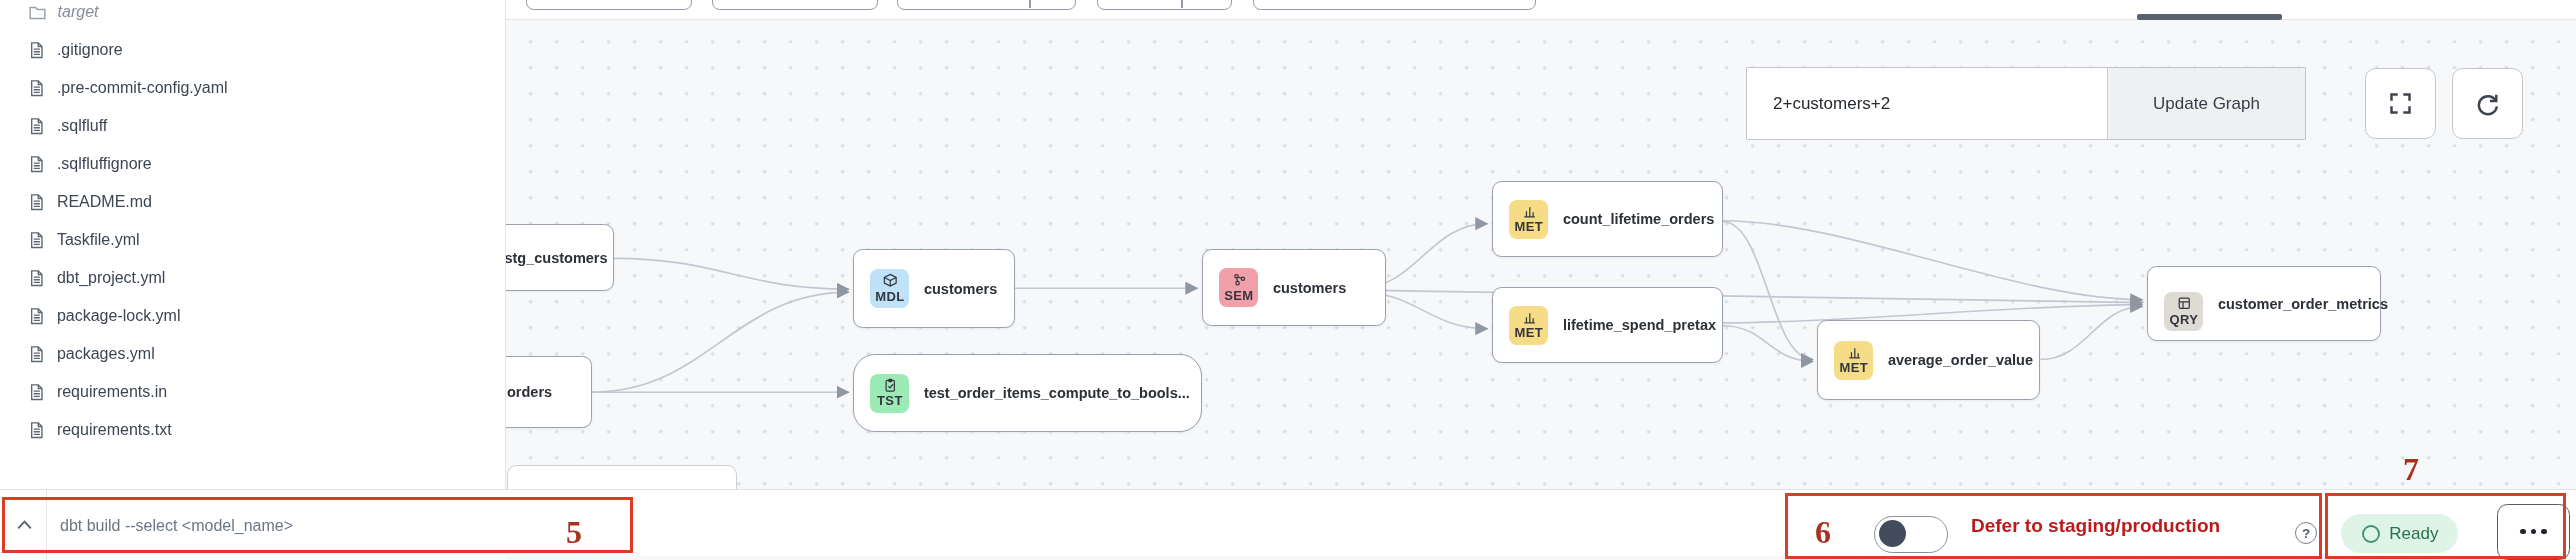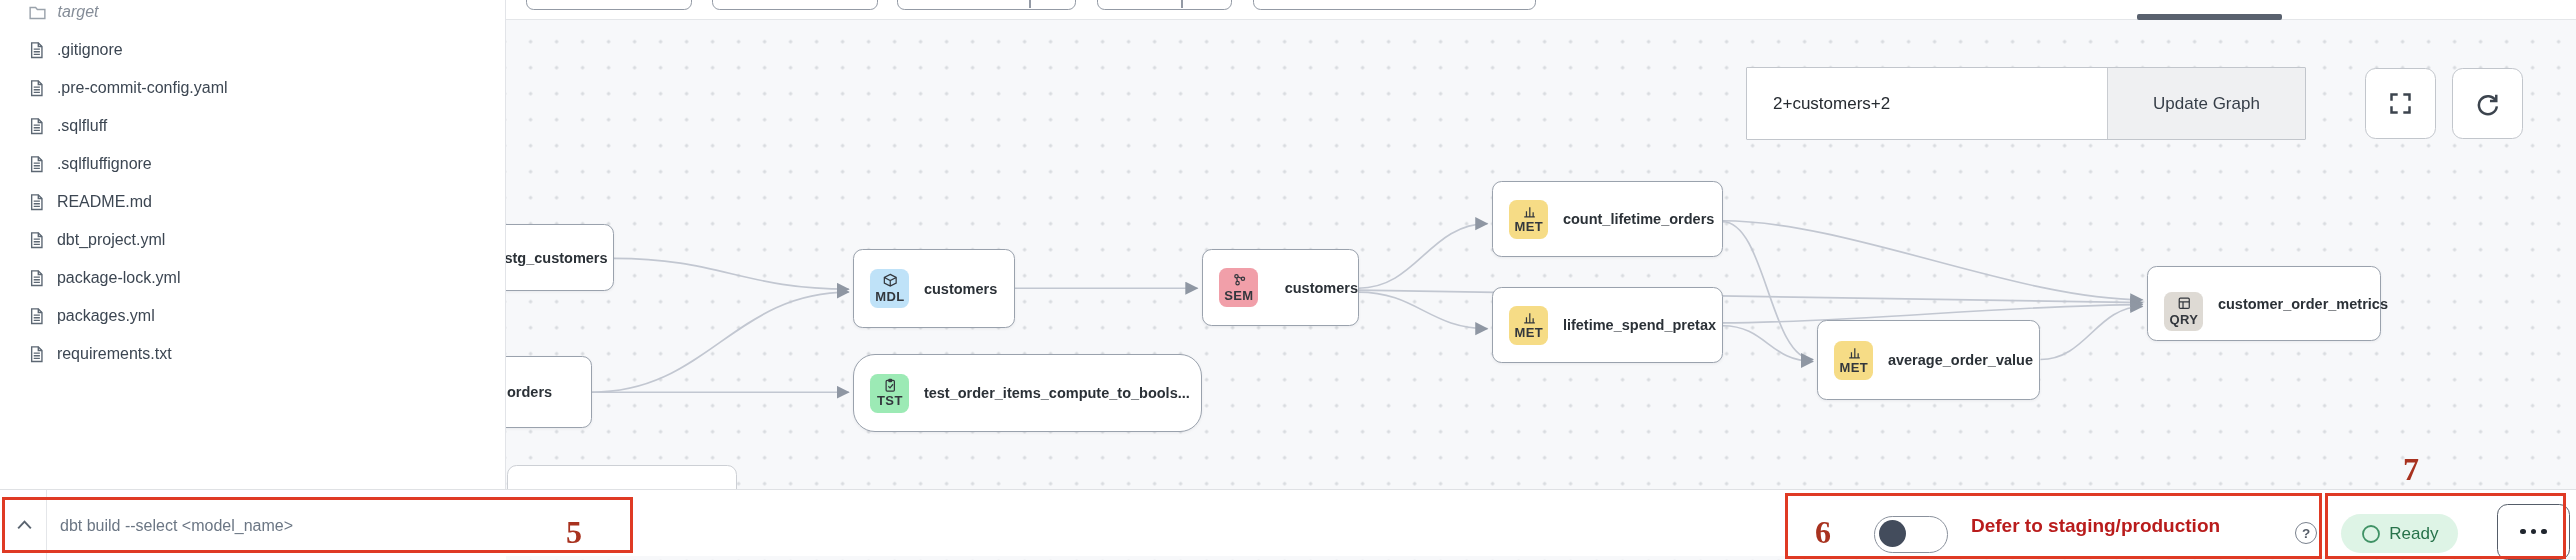--- a/index.html
+++ b/index.html
@@ -186,20 +186,28 @@
 
     <div class="file-row">
       <svg width="18.3" height="18.3" viewBox="0 0 16 16" fill="none" stroke="#5c6773" stroke-width="1.2">
         <path d="M3.2 1.6 h5.8 l3.2 3.2 V14.4 H3.2 Z"></path>
         <path d="M9 1.6 V4.8 H12.2"></path>
         <path d="M5 7.2h5.4 M5 9.4h5.4 M5 11.6h5.4" stroke-width="1.1"></path>
       </svg>
       <span class="file-label">README.md</span>
     </div>
 
+    <div class="file-row">
+      <svg width="18.3" height="18.3" viewBox="0 0 16 16" fill="none" stroke="#5c6773" stroke-width="1.2">
+        <path d="M3.2 1.6 h5.8 l3.2 3.2 V14.4 H3.2 Z"></path>
+        <path d="M9 1.6 V4.8 H12.2"></path>
+        <path d="M5 7.2h5.4 M5 9.4h5.4 M5 11.6h5.4" stroke-width="1.1"></path>
+      </svg>
+      <span class="file-label">Taskfile.yml</span>
+    </div>
 
     <div class="file-row">
       <svg width="18.3" height="18.3" viewBox="0 0 16 16" fill="none" stroke="#5c6773" stroke-width="1.2">
         <path d="M3.2 1.6 h5.8 l3.2 3.2 V14.4 H3.2 Z"></path>
         <path d="M9 1.6 V4.8 H12.2"></path>
         <path d="M5 7.2h5.4 M5 9.4h5.4 M5 11.6h5.4" stroke-width="1.1"></path>
       </svg>
       <span class="file-label">dbt_project.yml</span>
     </div>
 
@@ -214,20 +222,28 @@
 
     <div class="file-row">
       <svg width="18.3" height="18.3" viewBox="0 0 16 16" fill="none" stroke="#5c6773" stroke-width="1.2">
         <path d="M3.2 1.6 h5.8 l3.2 3.2 V14.4 H3.2 Z"></path>
         <path d="M9 1.6 V4.8 H12.2"></path>
         <path d="M5 7.2h5.4 M5 9.4h5.4 M5 11.6h5.4" stroke-width="1.1"></path>
       </svg>
       <span class="file-label">packages.yml</span>
     </div>
 
+    <div class="file-row">
+      <svg width="18.3" height="18.3" viewBox="0 0 16 16" fill="none" stroke="#5c6773" stroke-width="1.2">
+        <path d="M3.2 1.6 h5.8 l3.2 3.2 V14.4 H3.2 Z"></path>
+        <path d="M9 1.6 V4.8 H12.2"></path>
+        <path d="M5 7.2h5.4 M5 9.4h5.4 M5 11.6h5.4" stroke-width="1.1"></path>
+      </svg>
+      <span class="file-label">requirements.in</span>
+    </div>
 
     <div class="file-row">
       <svg width="18.3" height="18.3" viewBox="0 0 16 16" fill="none" stroke="#5c6773" stroke-width="1.2">
         <path d="M3.2 1.6 h5.8 l3.2 3.2 V14.4 H3.2 Z"></path>
         <path d="M9 1.6 V4.8 H12.2"></path>
         <path d="M5 7.2h5.4 M5 9.4h5.4 M5 11.6h5.4" stroke-width="1.1"></path>
       </svg>
       <span class="file-label">requirements.txt</span>
     </div>
   </div>
@@ -291,21 +307,21 @@
           <div class="badge" style="background: rgb(156, 234, 181);">
             <svg width="14.5" height="14.5" viewBox="0 0 13 13" fill="none" stroke="#33373d" stroke-width="1.1">
               <rect x="2.8" y="2.2" width="7.4" height="9.6" rx="1"></rect>
               <rect x="5.2" y="1.2" width="2.6" height="2" rx=".6"></rect>
               <path d="M4.8 7.4 l1.5 1.5 L9 5.6"></path>
             </svg>
             <span>TST</span>
           </div>
           <span class="node-label">test_order_items_compute_to_bools...</span>
         </div>
-        <div class="node" style="left: 696px; top: 249px; width: 157px; height: 77px; justify-content: space-between;">
+        <div class="node" style="left: 696px; top: 249px; width: 184px; height: 77px;">
           <div class="badge" style="background: rgb(241, 159, 169);">
             <svg width="14.5" height="14.5" viewBox="0 0 13 13" fill="none" stroke="#33373d" stroke-width="1.1">
               <circle cx="4" cy="3.8" r="1.5"></circle>
               <circle cx="9.8" cy="6" r="1.5"></circle>
               <circle cx="5" cy="10" r="1.5"></circle>
               <path d="M5.3 4.4 L8.5 5.6 M4.3 5.2 L4.8 8.6"></path>
             </svg>
             <span>SEM</span>
           </div>
           <span class="node-label">customers</span>

